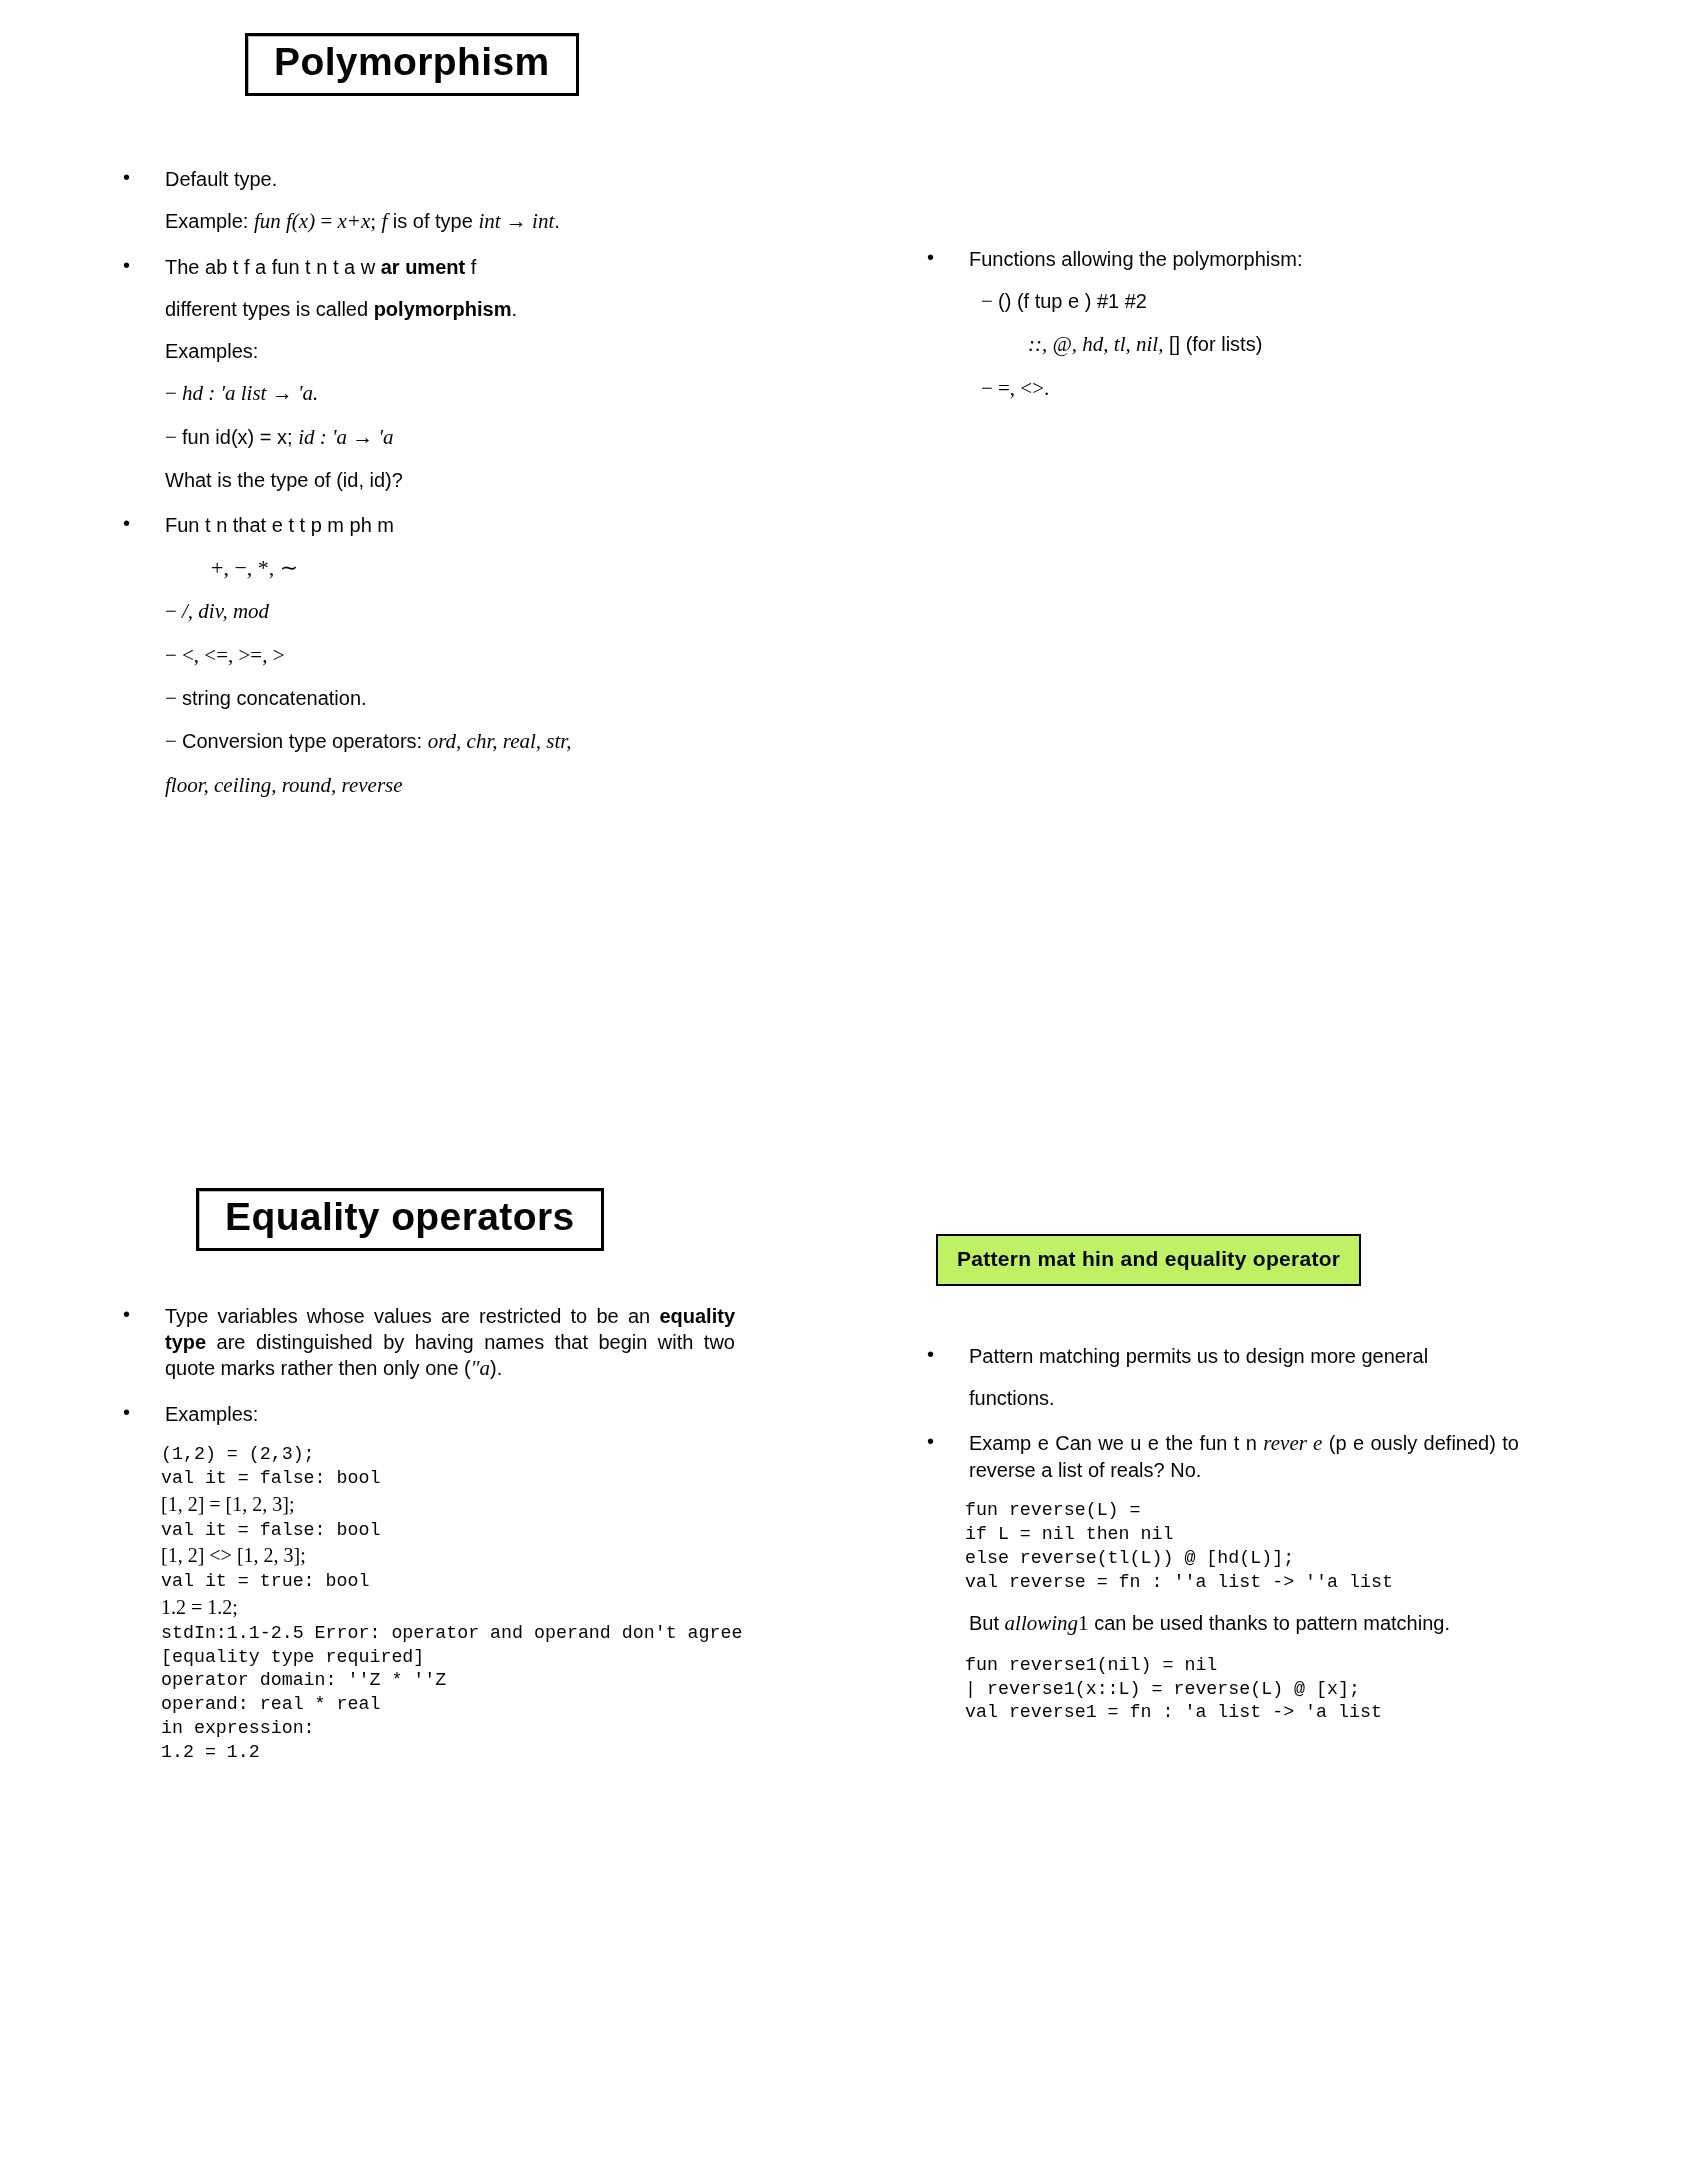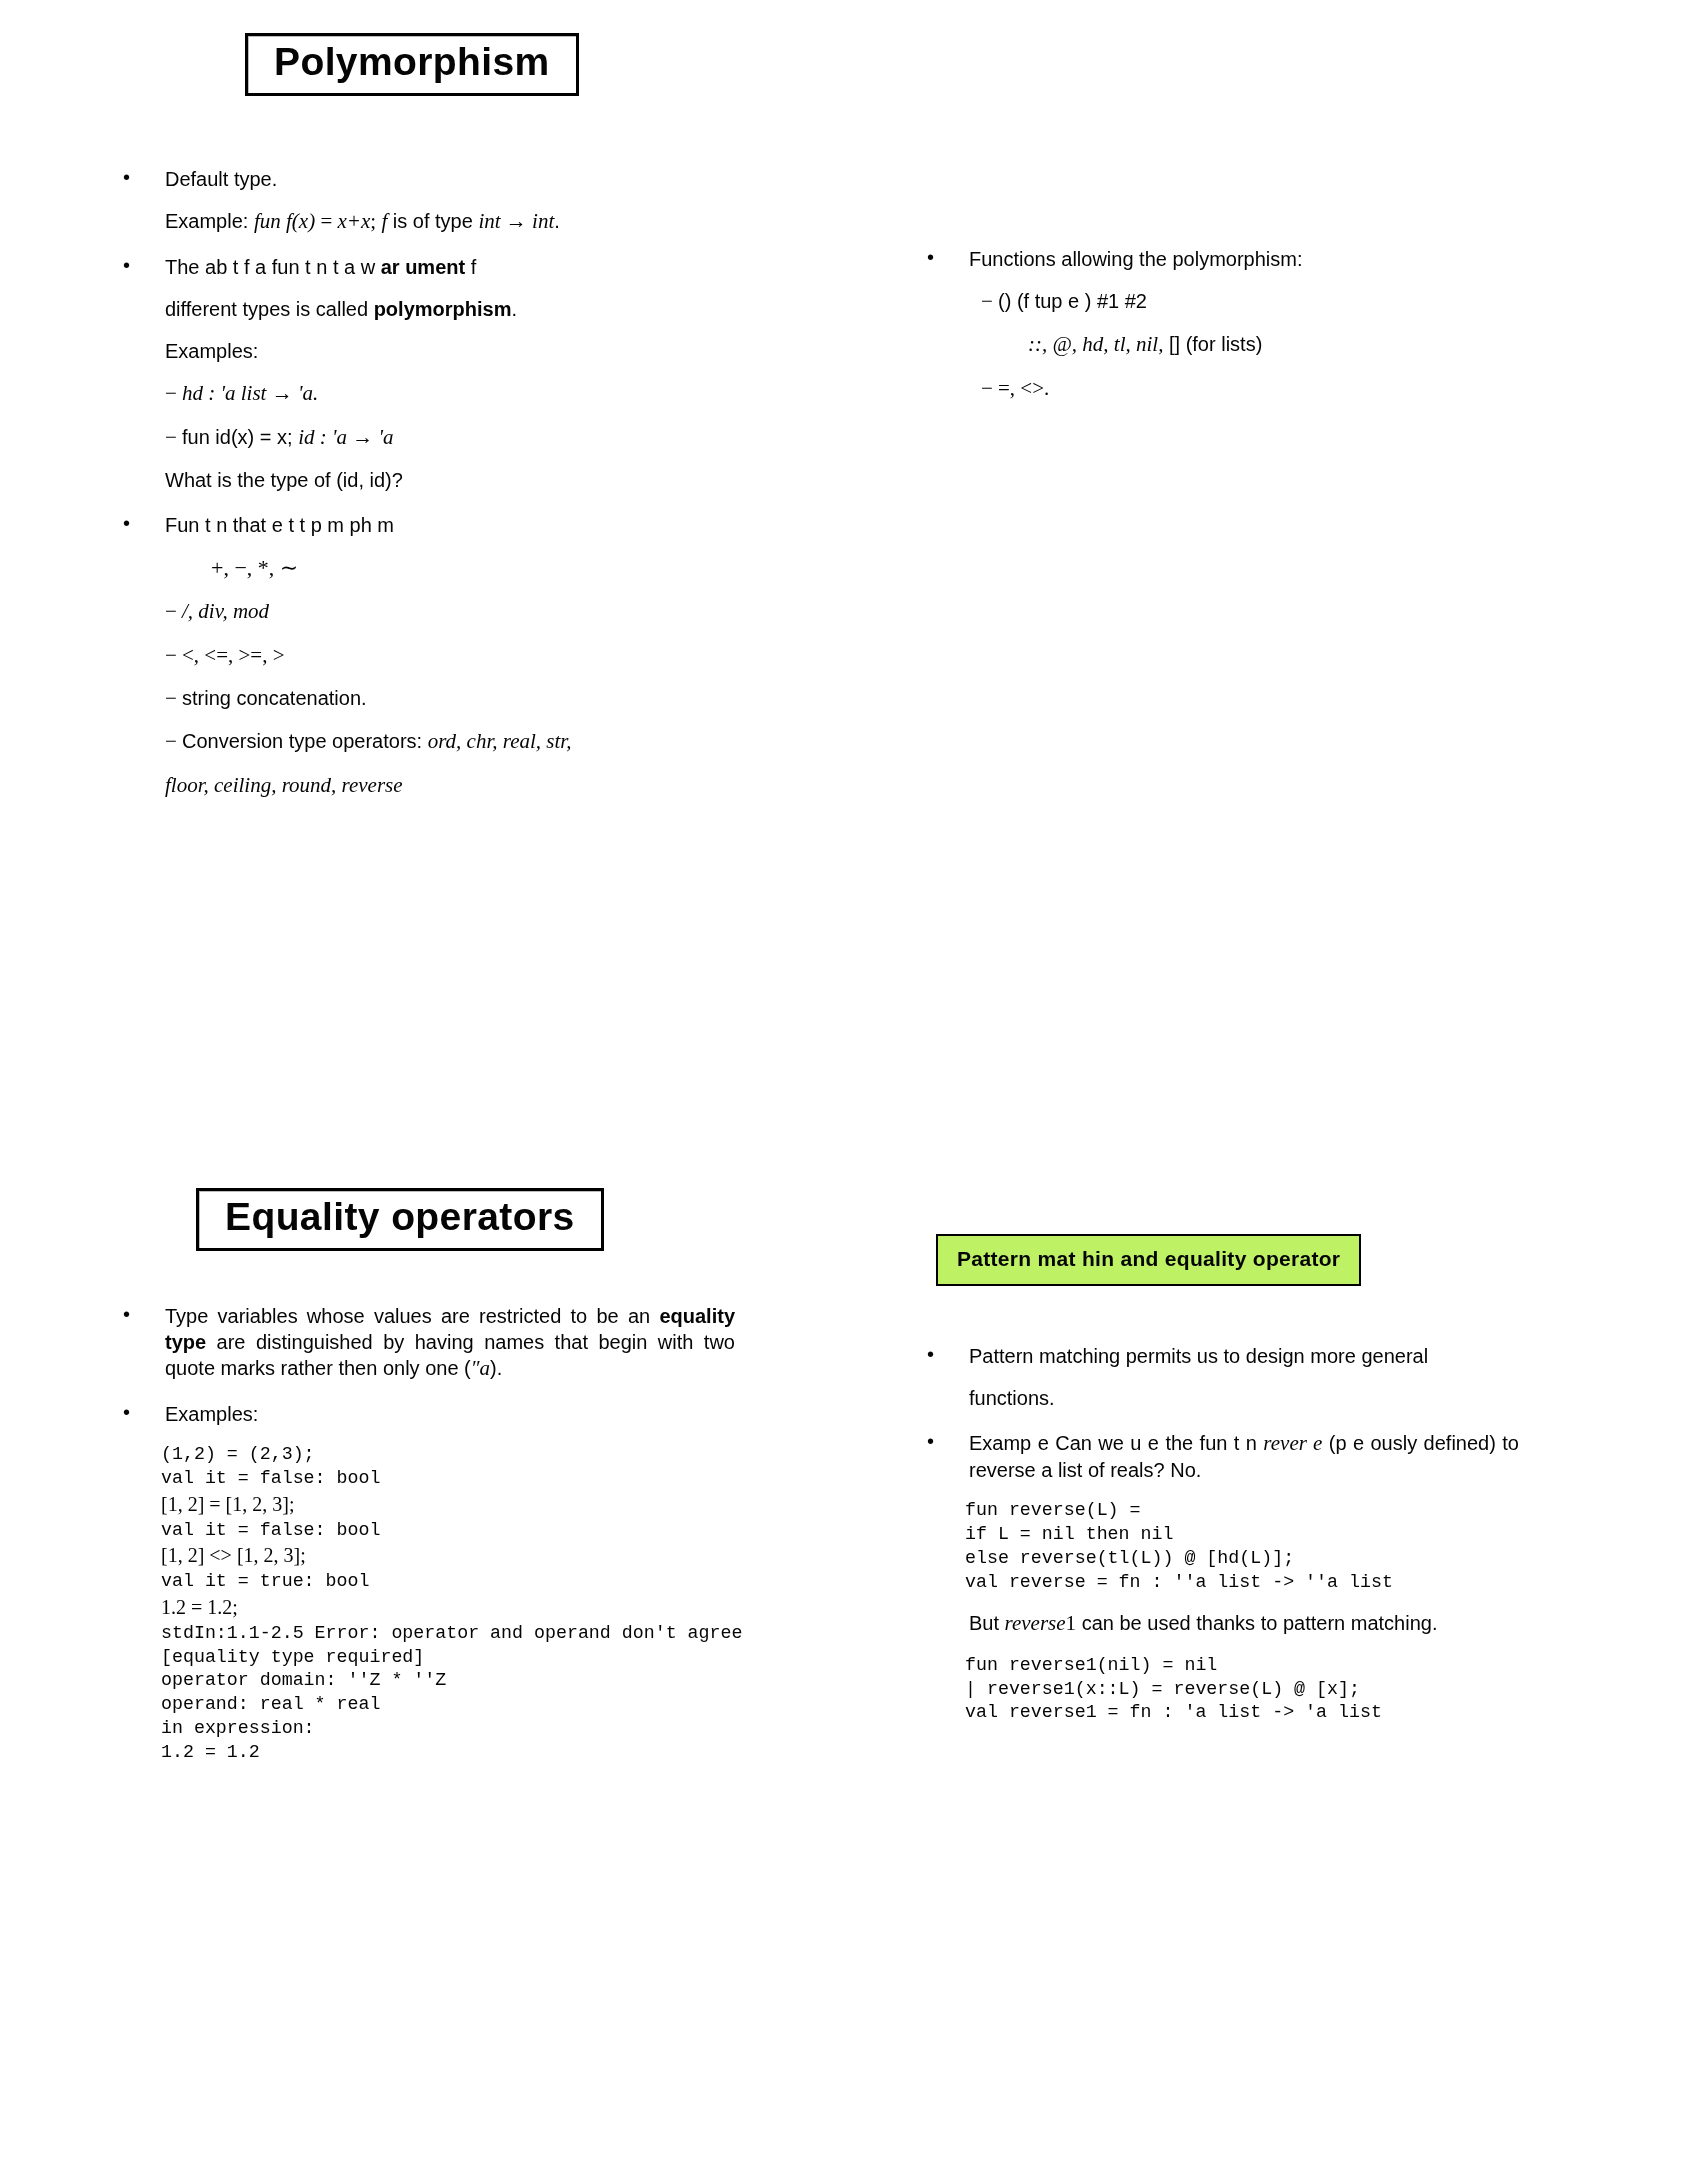--- a/index.html
+++ b/index.html
@@ -213,21 +213,21 @@
     </div>
 
     <div class="bullet">
       <p class="plain-line just"><span>Examp e   Can we u e the fun t  n </span><span class="mi">rever e</span><span> (p e ously defined) to reverse a list of reals? No.</span></p>
 
       <div class="code"><span>fun reverse(L) =</span>
 <span>if L = nil then nil</span>
 <span>else reverse(tl(L)) @ [hd(L)];</span>
 <span>val reverse = fn : ''a list -&gt; ''a list</span></div>
 
-      <p class="note just"><span>But </span><span class="mi">reverse</span><span class="mr">1</span><span> can be used thanks to pattern matching.</span></p>
+      <p class="note just"><span>But </span><span class="mi">allowing</span><span class="mr">1</span><span> can be used thanks to pattern matching.</span></p>
 
       <div class="code"><span>fun reverse1(nil) = nil</span>
 <span>| reverse1(x::L) = reverse(L) @ [x];</span>
 <span>val reverse1 = fn : 'a list -&gt; 'a list</span></div>
     </div>
 
   </div>
 
 </div>
 

